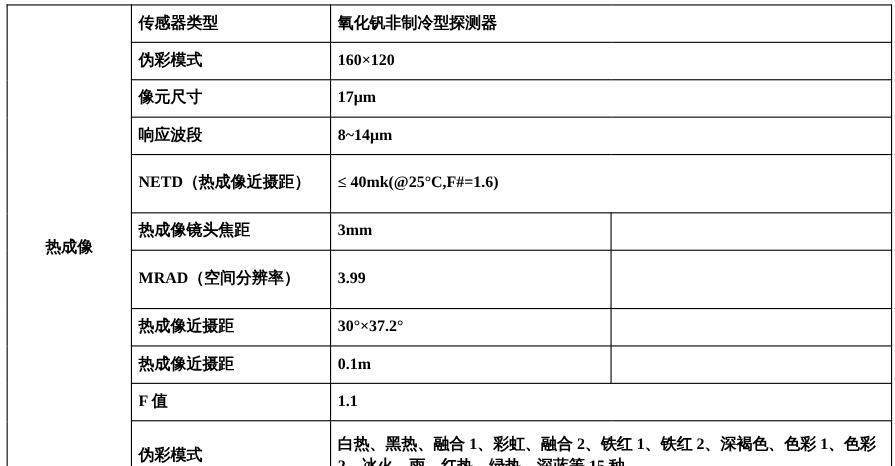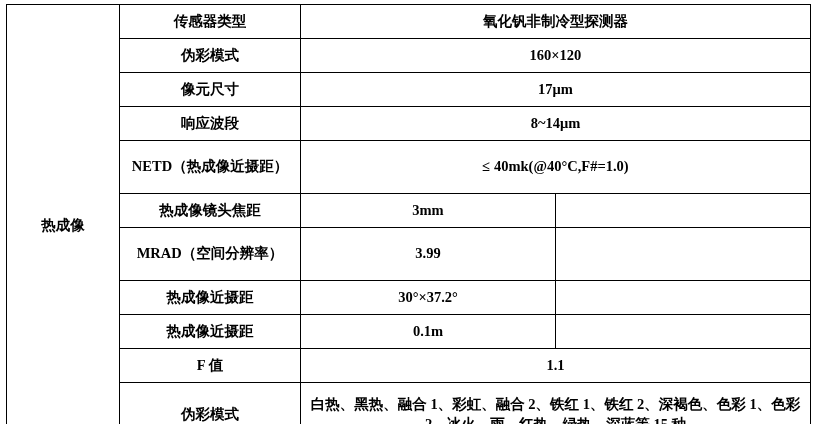--- a/index.html
+++ b/index.html
@@ -29,21 +29,20 @@
   }
   table.spec td {
     border: 1px solid #000000;
     padding: 3px 6px;
     vertical-align: middle;
     font-size: 14.5px;
     line-height: 1.35;
     font-weight: bold;
     font-family: "Liberation Serif", "DejaVu Serif", serif;
     word-break: break-all;
-    text-align: center;
   }
   td.cat {
     text-align: center;
     width: 100px;
     font-size: 14.5px;
     font-weight: bold;
   }
   td.label {
     width: 168px;
     text-align: left;
@@ -87,21 +86,21 @@
       <tr class="row-std">
         <td class="label">像元尺寸</td>
         <td class="value" colspan="2">17μm</td>
       </tr>
       <tr class="row-std">
         <td class="label">响应波段</td>
         <td class="value" colspan="2">8~14μm</td>
       </tr>
       <tr class="row-tall">
         <td class="label">NETD（热成像近摄距）</td>
-        <td class="value" colspan="2">≤ 40mk(@40°C,F#=1.0)</td>
+        <td class="value" colspan="2">≤ 40mk(@25°C,F#=1.6)</td>
       </tr>
       <tr class="row-std">
         <td class="label">热成像镜头焦距</td>
         <td class="value">3mm</td>
         <td class="blank"></td>
       </tr>
       <tr class="row-tall">
         <td class="label">MRAD（空间分辨率）</td>
         <td class="value">3.99</td>
         <td class="blank"></td>

